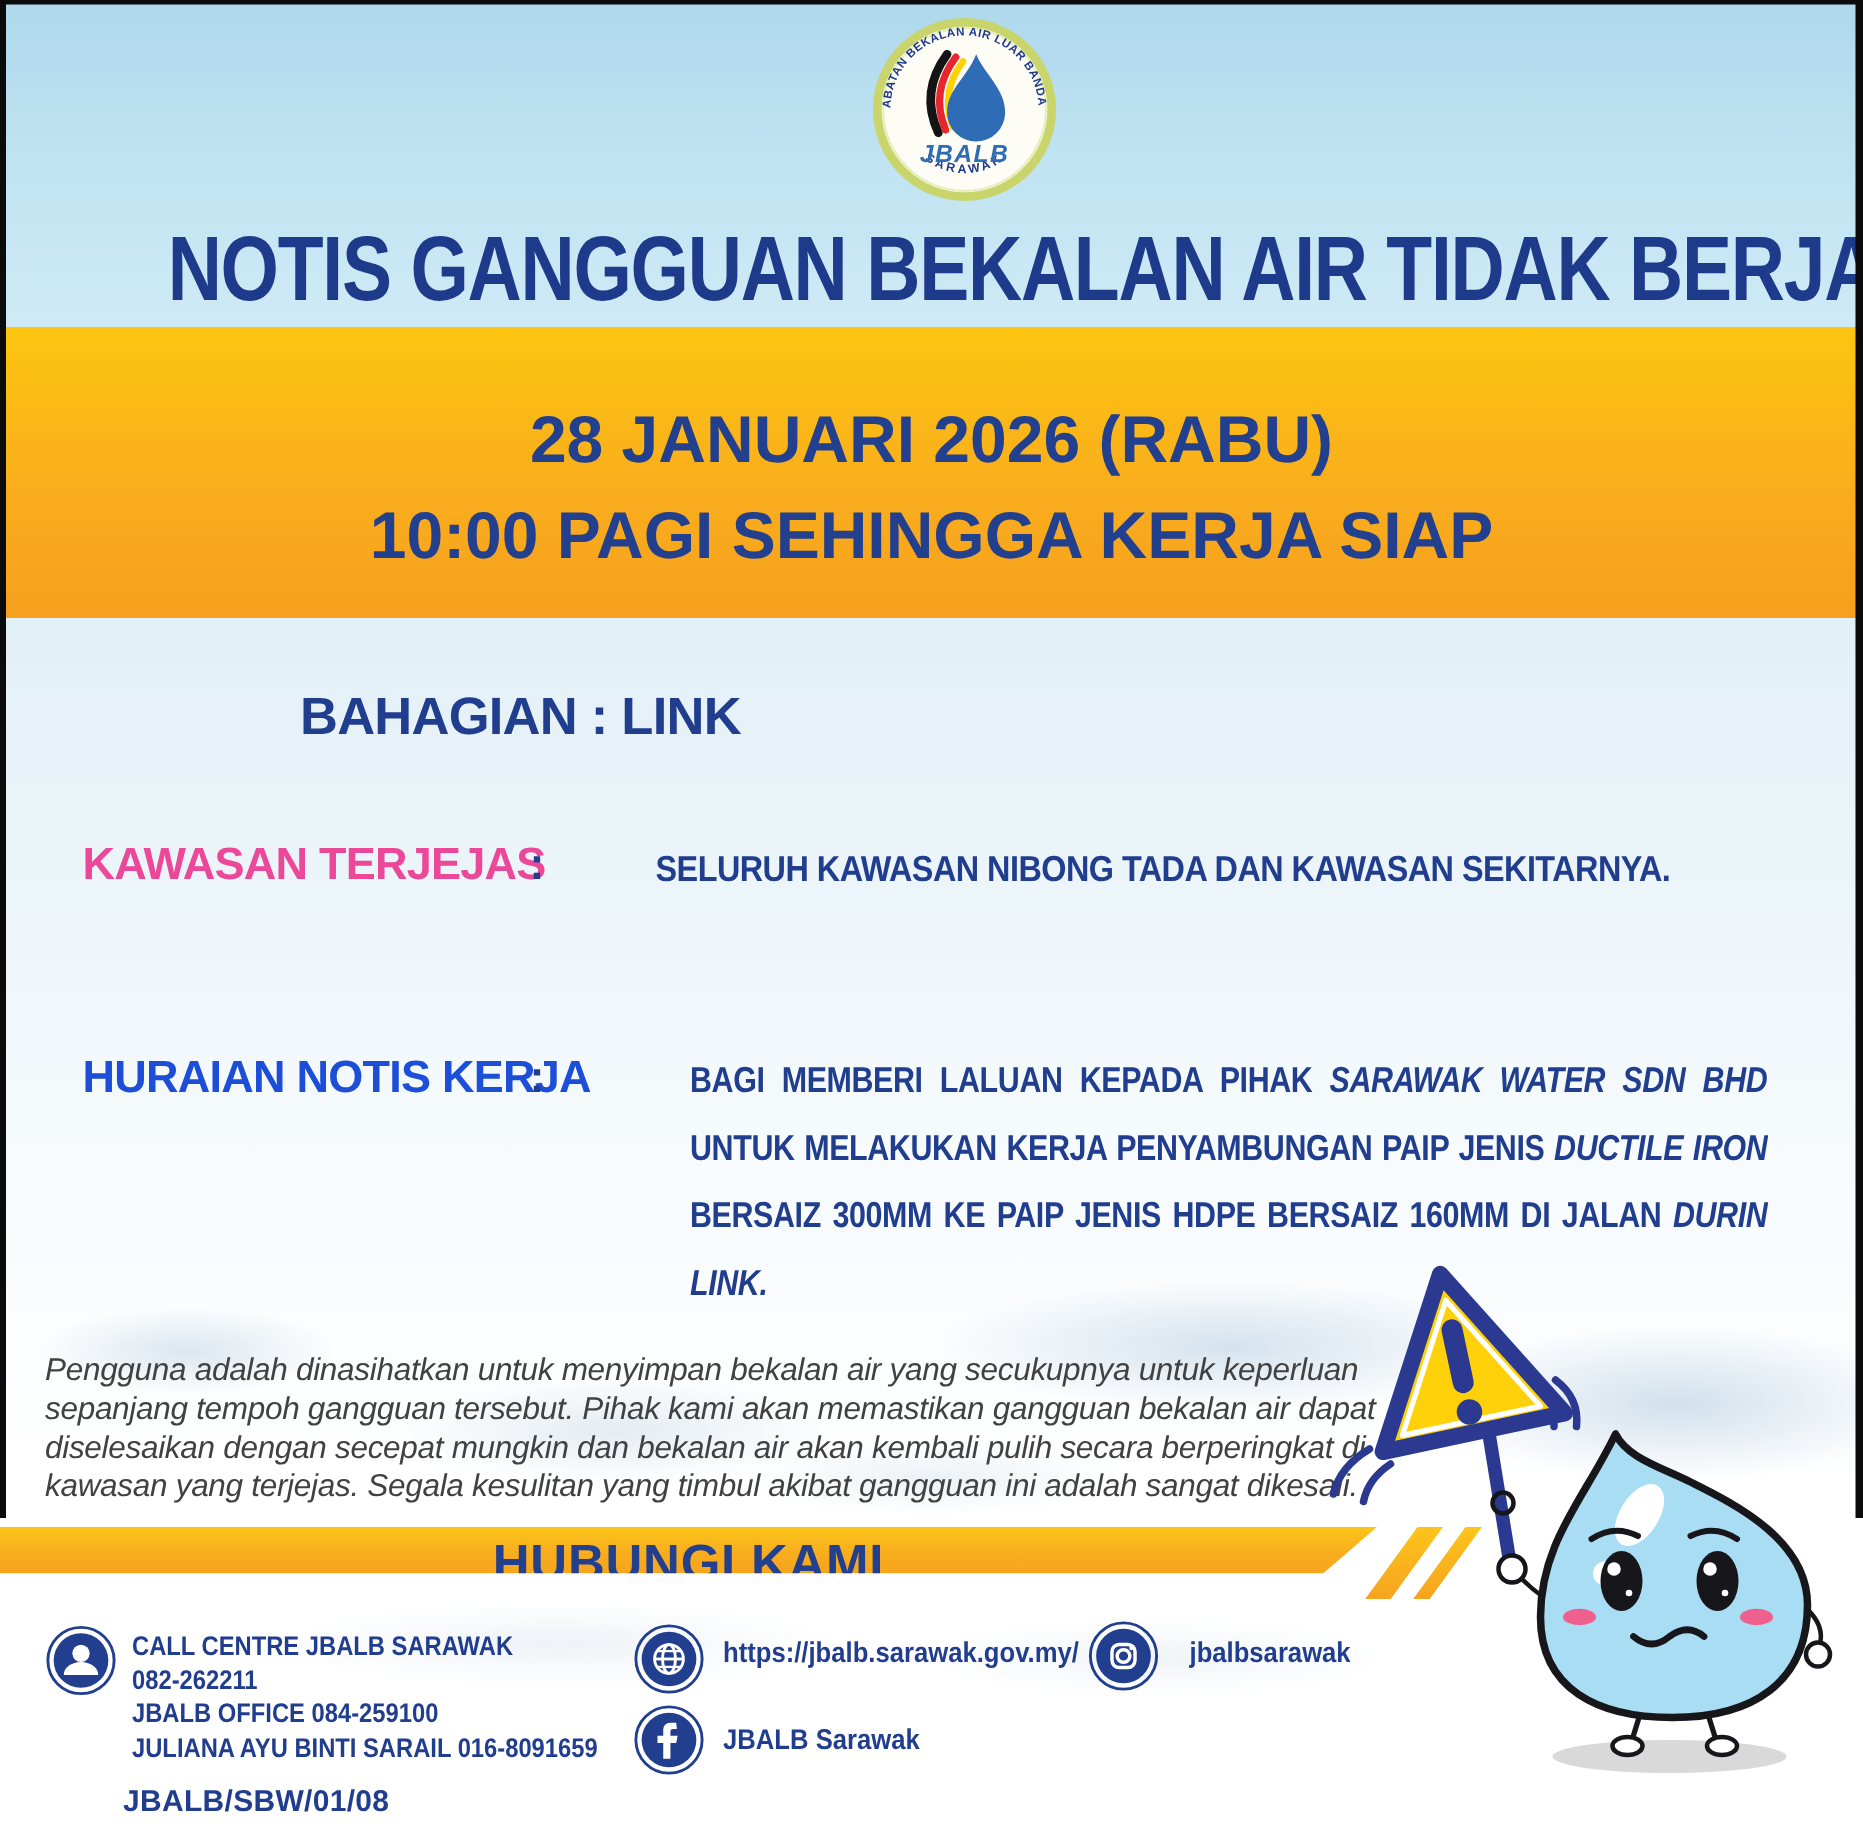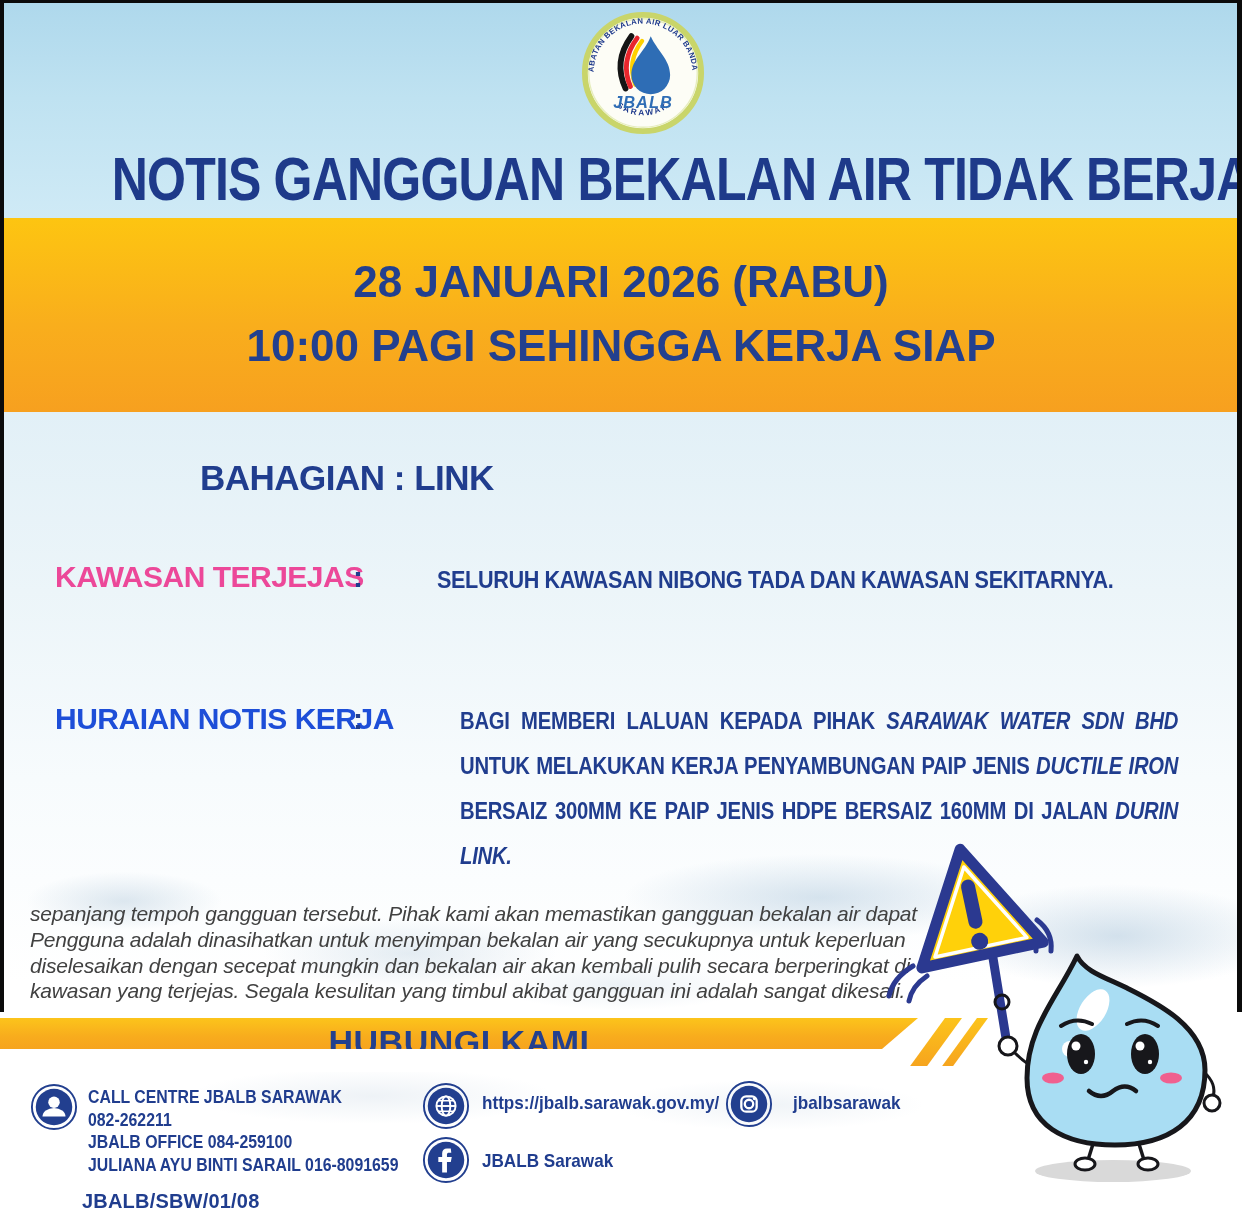--- a/index.html
+++ b/index.html
@@ -20,21 +20,21 @@
     position:absolute;top:148px;left:0;width:100%;text-align:center;
     font-weight:bold;font-size:61px;line-height:62px;color:#1e3a8a;
     letter-spacing:-1px;white-space:nowrap;transform:scaleX(.82);transform-origin:center;
   }
 
   
   .schedule-banner{position:absolute;top:218px;left:0;width:100%;height:194px;
     background:linear-gradient(180deg,#fdc511 0%,#f9ae1c 55%,#f7a01f 100%);
     text-align:center;color:#23408e;font-weight:bold;}
   .banner-line{font-size:44px;line-height:64px;white-space:nowrap;}
-  .banner-line.first{padding-top:32px;}
+  .banner-line.first{padding-top:44px;}
 
   
   .body-section{position:absolute;top:412px;left:0;width:100%;height:815px;
     background:linear-gradient(180deg,#e2f0f7 0%,#ecf5f9 22%,#f7fbfd 45%,#ffffff 70%,#ffffff 100%);}
   .region-bahagian{position:absolute;left:200px;top:458px;font-size:35px;font-weight:bold;color:#203d8e;letter-spacing:-.5px;white-space:nowrap;}
   .region-daerah{position:absolute;left:658px;top:455px;font-size:35px;font-weight:bold;color:#203d8e;letter-spacing:-.5px;white-space:nowrap;}
 
   .kawasan-label{position:absolute;left:55px;top:560px;font-size:30px;font-weight:bold;color:#ec4899;letter-spacing:-.5px;white-space:nowrap;}
   .kawasan-colon{position:absolute;left:353px;top:560px;font-size:30px;font-weight:bold;color:#203d8e;}
   .kawasan-value{position:absolute;left:437px;top:566px;font-size:24px;font-weight:bold;color:#203d8e;
@@ -141,22 +141,22 @@
   <div class="huraian-label">HURAIAN NOTIS KERJA</div>
   <div class="huraian-colon">:</div>
   <div class="huraian-para">
     <div class="jline"><span>BAGI MEMBERI LALUAN KEPADA PIHAK </span><span class="it">SARAWAK WATER SDN BHD</span></div>
     <div class="jline"><span>UNTUK MELAKUKAN KERJA PENYAMBUNGAN PAIP JENIS </span><span class="it">DUCTILE IRON</span></div>
     <div class="jline"><span>BERSAIZ 300MM KE PAIP JENIS HDPE BERSAIZ 160MM DI JALAN </span><span class="it">DURIN</span></div>
     <div class="jline last"><span class="it">LINK.</span></div>
   </div>
 
   <div class="advisory">
+    <div>Pengguna adalah dinasihatkan untuk menyimpan bekalan air yang secukupnya untuk keperluan</div>
     <div>sepanjang tempoh gangguan tersebut. Pihak kami akan memastikan gangguan bekalan air dapat</div>
-    <div>Pengguna adalah dinasihatkan untuk menyimpan bekalan air yang secukupnya untuk keperluan</div>
     <div>diselesaikan dengan secepat mungkin dan bekalan air akan kembali pulih secara berperingkat di</div>
     <div>kawasan yang terjejas. Segala kesulitan yang timbul akibat gangguan ini adalah sangat dikesali.</div>
   </div>
 
   <svg class="mascot" viewBox="0 0 387 360">
     <ellipse cx="258" cy="341" rx="78" ry="11" fill="#d9d9d9"></ellipse>
     <g>
       <path d="M58,136 Q38,148 34,166" stroke="#2b3990" stroke-width="5" fill="none" stroke-linecap="round"></path>
       <path d="M72,146 Q57,156 54,171" stroke="#2b3990" stroke-width="5" fill="none" stroke-linecap="round"></path>
       <path d="M182,90 Q198,102 196,121" stroke="#2b3990" stroke-width="5" fill="none" stroke-linecap="round"></path>

